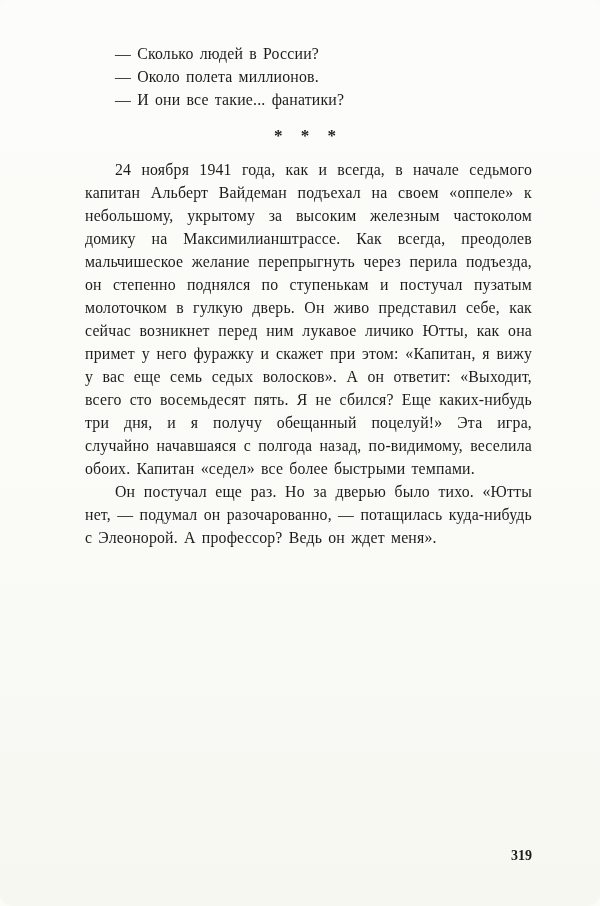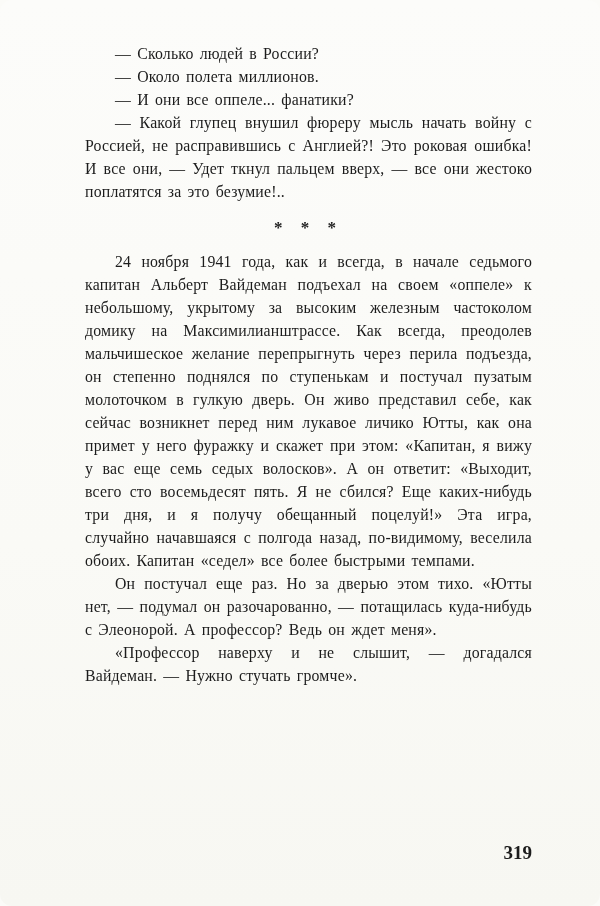--- a/index.html
+++ b/index.html
@@ -39,43 +39,41 @@
     font-size: 17px;
     font-weight: bold;
     letter-spacing: 7px;
     margin: 15px 0 12px 0;
     color: #222;
   }
   .page-number {
     position: absolute;
     right: 68px;
     bottom: 42px;
-    font-size: 19px;
+    font-size: 14px;
     font-weight: bold;
     font-family: "Liberation Serif", "DejaVu Serif", serif;
     color: #1c1c1c;
   }
 </style>
 </head>
 <body>
 
 <div class="page">
   <div class="text-block">
 
     <div>
       <p>— Сколько людей в России?</p>
       <p>— Около полета миллионов.</p>
-      <p>— И они все оппеле... фанатики?</p>
-      <p>— Какой глупец внушил фюреру мысль начать войну с Россией, не расправившись с Англией?! Это роковая ошибка! И все они, — Удет ткнул пальцем вверх, — все они жестоко поплатятся за это безумие!..</p>
+      <p>— И они все такие... фанатики?</p>
     </div>
 
     <div class="separator">* * *</div>
 
     <div>
       <p>24 ноября 1941 года, как и всегда, в начале седьмого капитан Альберт Вайдеман подъехал на своем «оппеле» к небольшому, укрытому за высоким железным частоколом домику на Максимилианштрассе. Как всегда, преодолев мальчишеское желание перепрыгнуть через перила подъезда, он степенно поднялся по ступенькам и постучал пузатым молоточком в гулкую дверь. Он живо представил себе, как сейчас возникнет перед ним лукавое личико Ютты, как она примет у него фуражку и скажет при этом: «Капитан, я вижу у вас еще семь седых волосков». А он ответит: «Выходит, всего сто восемьдесят пять. Я не сбился? Еще каких-нибудь три дня, и я получу обещанный поцелуй!» Эта игра, случайно начавшаяся с полгода назад, по-видимому, веселила обоих. Капитан «седел» все более быстрыми темпами.</p>
-      <p>Он постучал еще раз. Но за дверью этом тихо. «Ютты нет, — подумал он разочарованно, — потащилась куда-нибудь с Элеонорой. А профессор? Ведь он ждет меня».</p>
-      <p>«Профессор наверху и не слышит, — догадался Вайдеман. — Нужно стучать громче».</p>
+      <p>Он постучал еще раз. Но за дверью было тихо. «Ютты нет, — подумал он разочарованно, — потащилась куда-нибудь с Элеонорой. А профессор? Ведь он ждет меня».</p>
     </div>
 
   </div>
 
   <div class="page-number">319</div>
 </div>
 
 </body></html>

